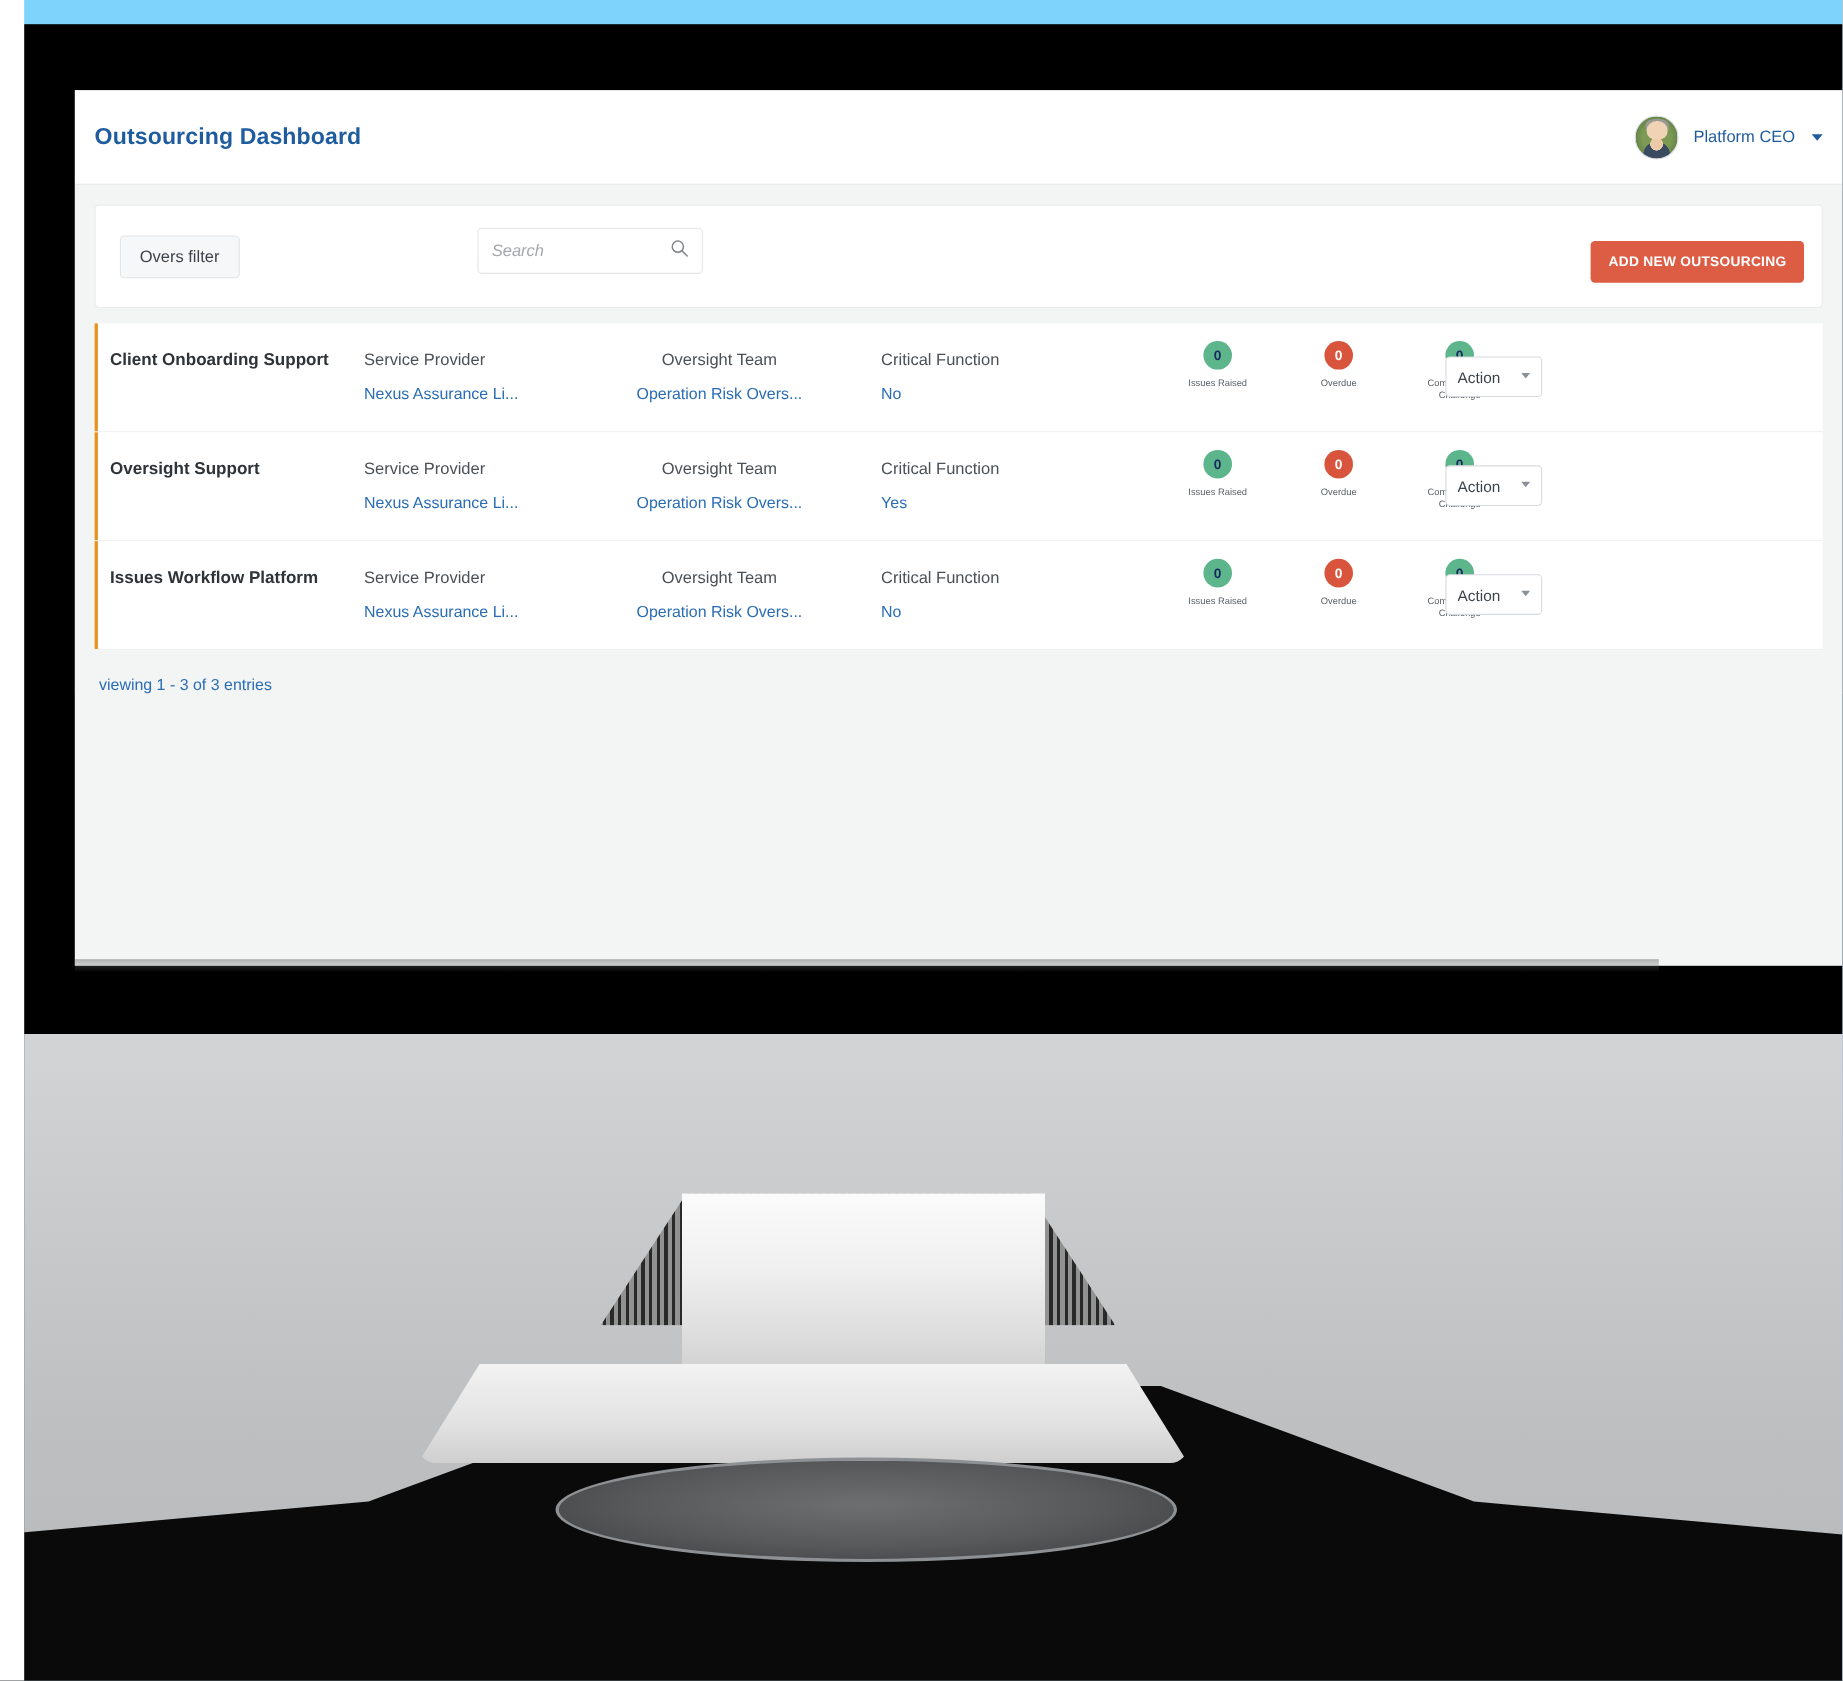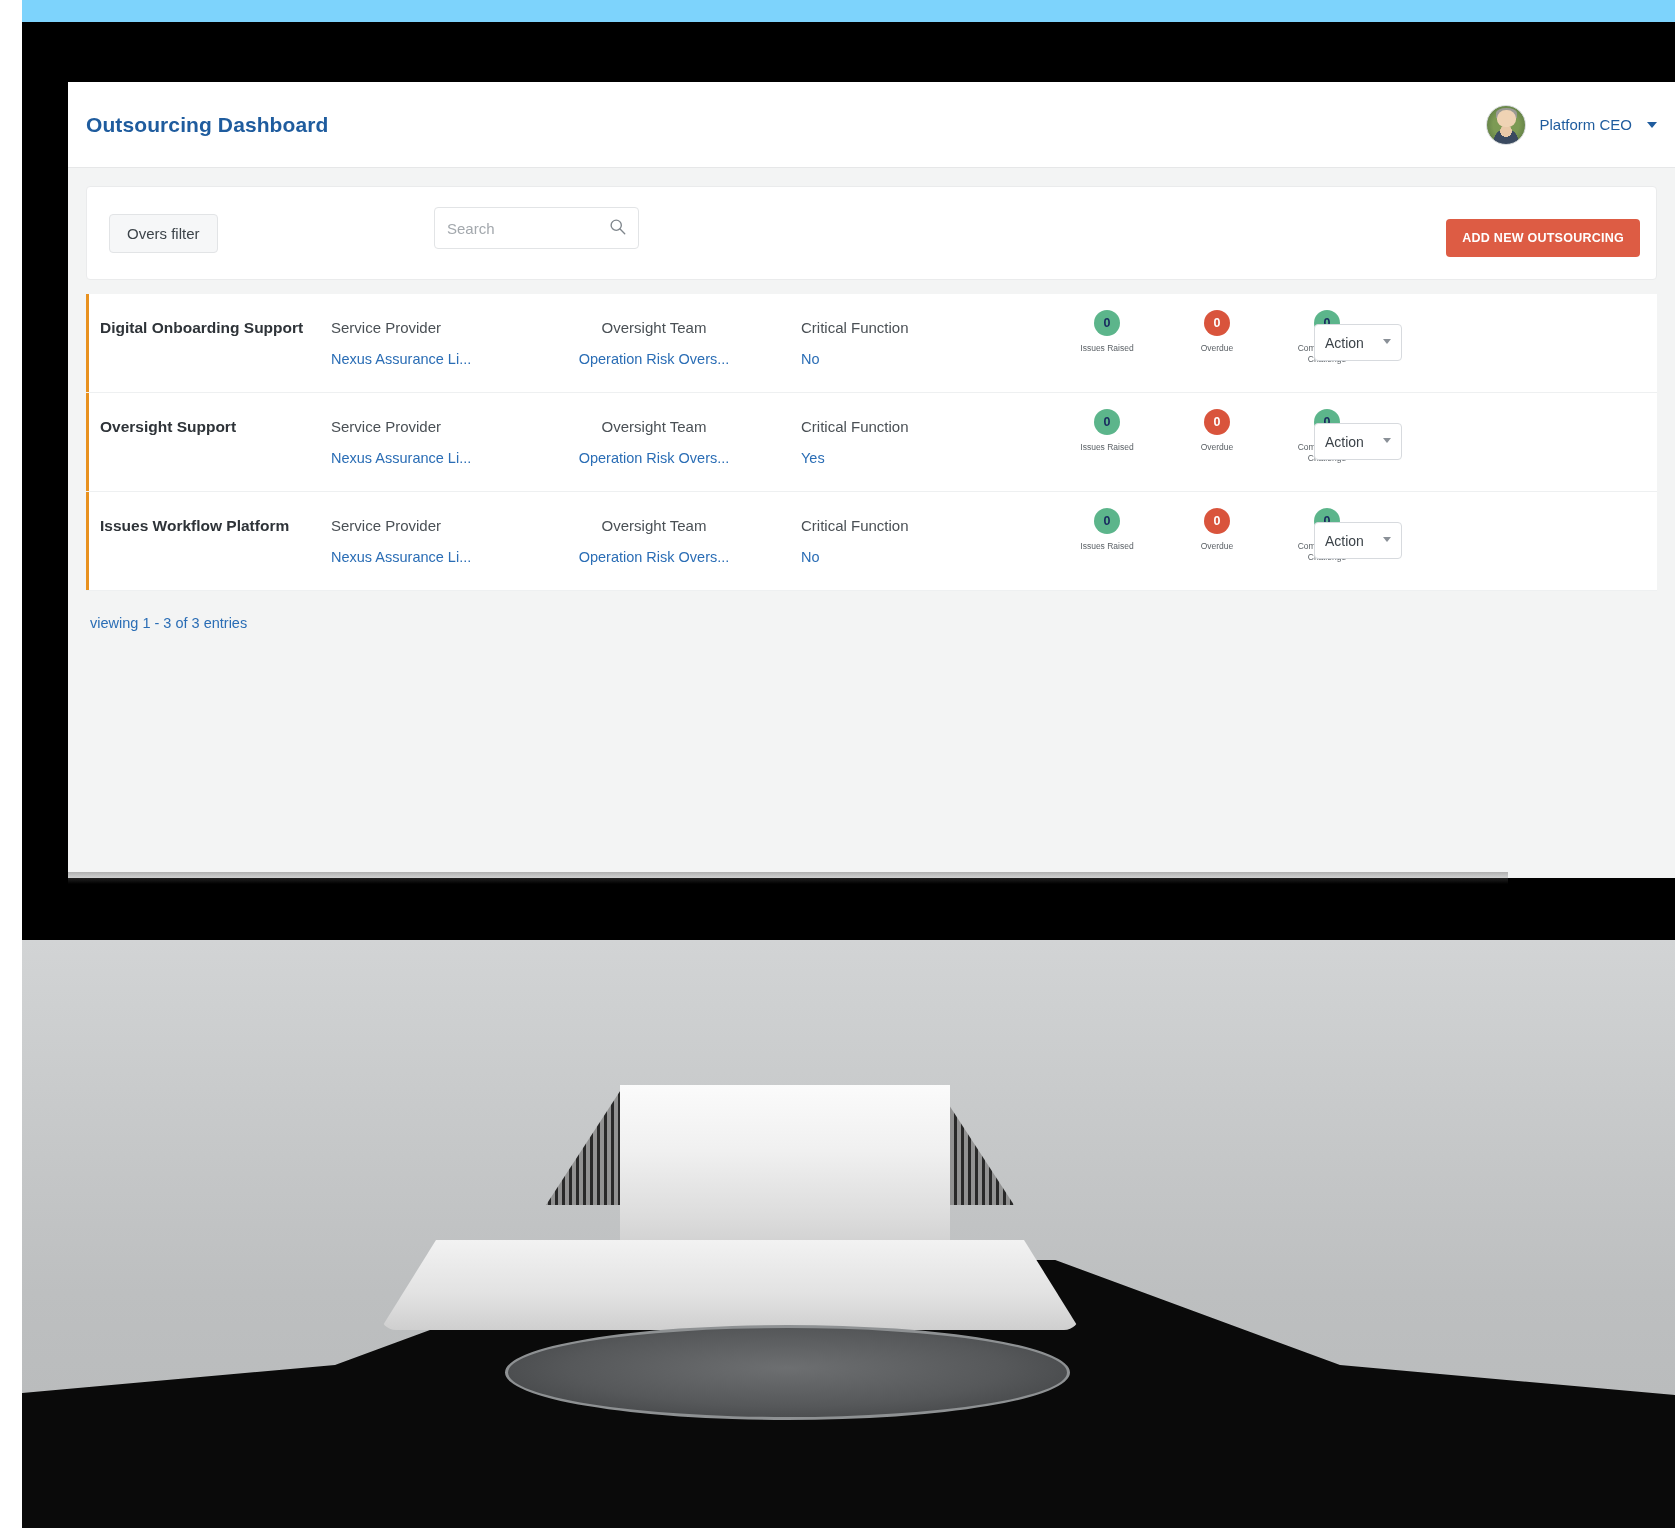--- a/index.html
+++ b/index.html
@@ -82,21 +82,21 @@
     line-height: 1;
   }
   .search-wrap {
     position:absolute; left: 347px; top: 20px;
     width: 205px; height: 42px;
     border:1px solid #e2e4e6; border-radius:4px; background:#fff;
     display:flex; align-items:center; padding: 0 12px;
   }
   .search-input {
     border:none; outline:none; font-size:15px; color:#3c4349; width:100%;
-    font-family: "Liberation Sans", sans-serif; background:transparent;
+    font-family: "Liberation Sans", sans-serif; background:transparent;font-style:italic;
   }
   .search-input::placeholder { color:#a3a8ad; }
   .search-icon { flex:none; color:#7f868c; }
   .btn-add {
     position:absolute; right: 16px; top: 32px;
     background:#dd5c44; color:#ffffff; border:none; border-radius:4px;
     font-size:12.5px; font-weight:700; letter-spacing:.25px;
     padding: 12px 16px; cursor:pointer; white-space:nowrap;
   }
 
@@ -227,21 +227,21 @@
         </div>
 
         <button class="btn-add">ADD NEW OUTSOURCING</button>
       </div>
     </div>
 
     <div class="list-wrap">
 
       <div class="row">
         <div class="cell c-name">
-          <div class="lbl-strong">Digital Onboarding Support</div>
+          <div class="lbl-strong">Client Onboarding Support</div>
         </div>
         <div class="cell c-prov">
           <div class="lbl">Service Provider</div>
           <a class="sub-link">Nexus Assurance Li...</a>
         </div>
         <div class="cell c-over">
           <div class="lbl">Oversight Team</div>
           <a class="sub-link">Operation Risk Overs...</a>
         </div>
         <div class="cell c-crit">

